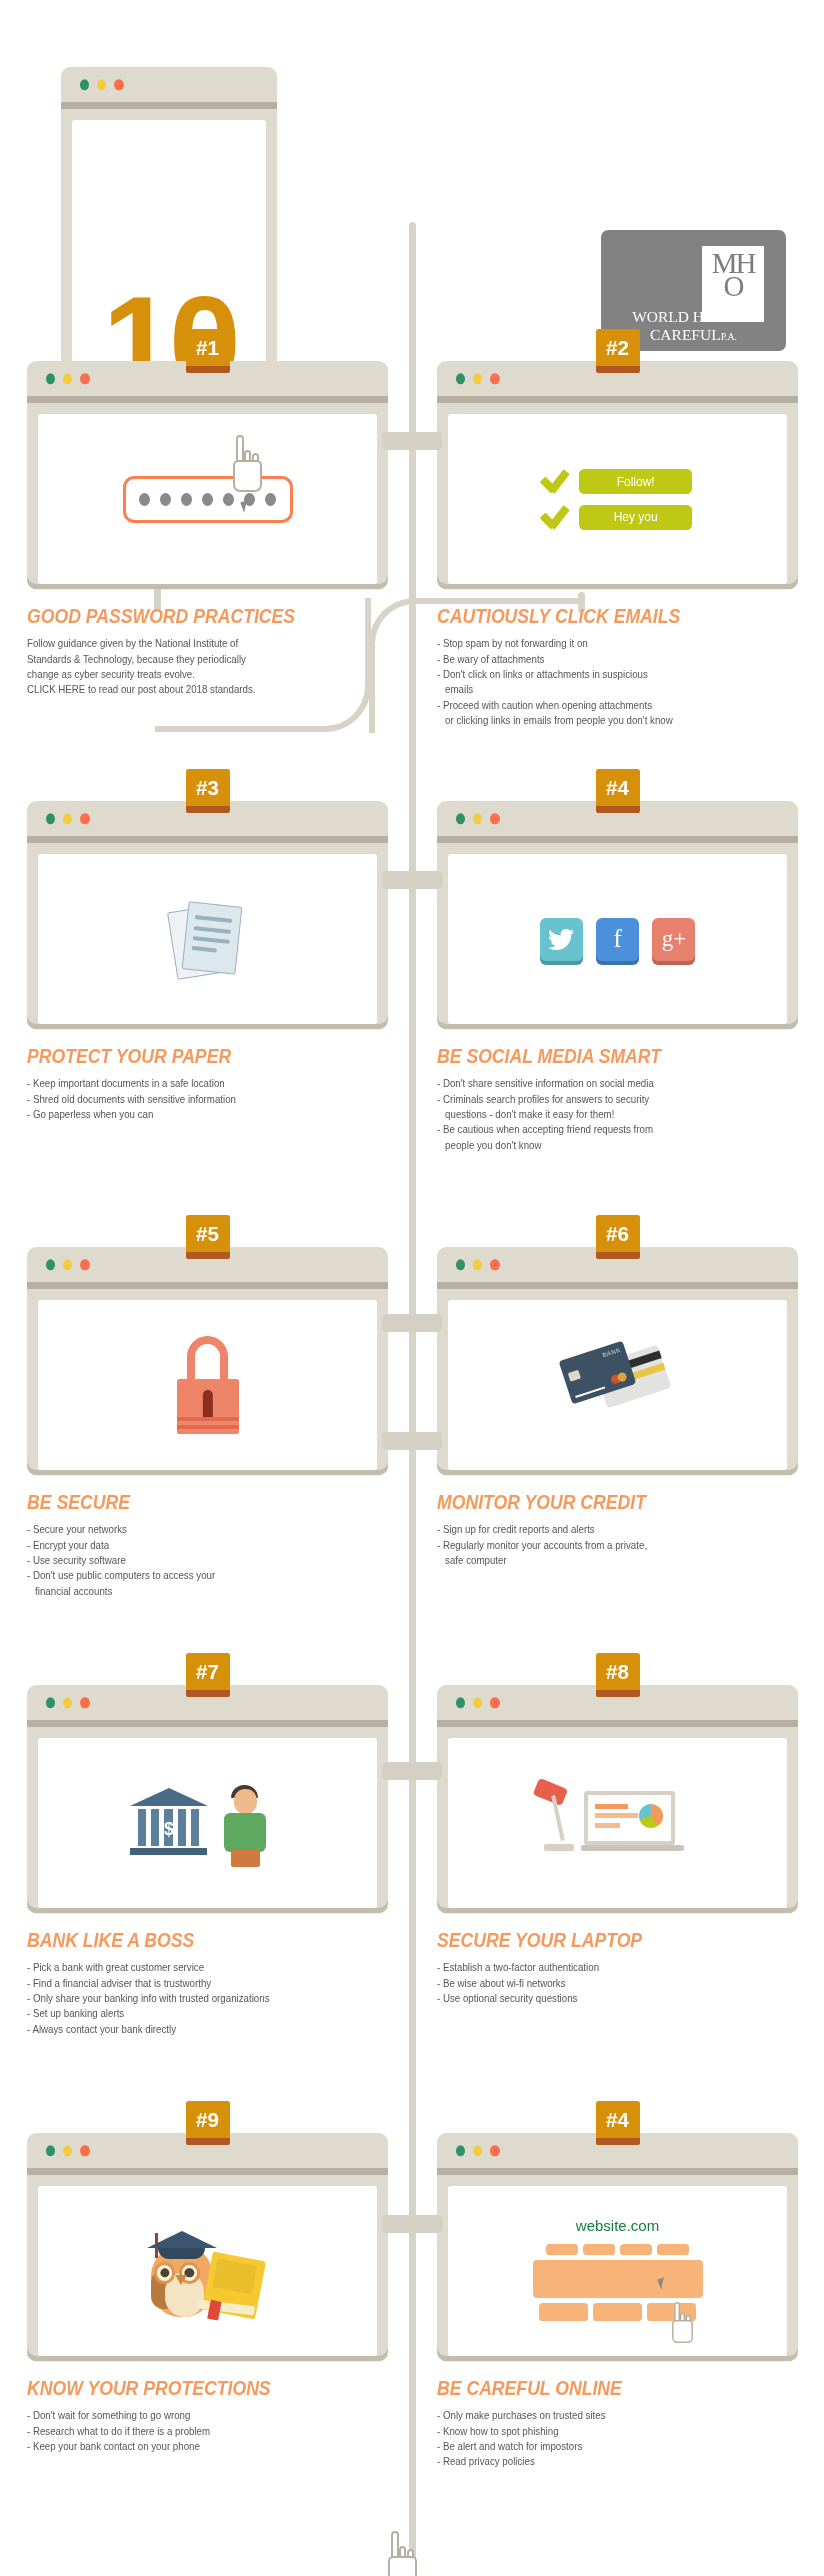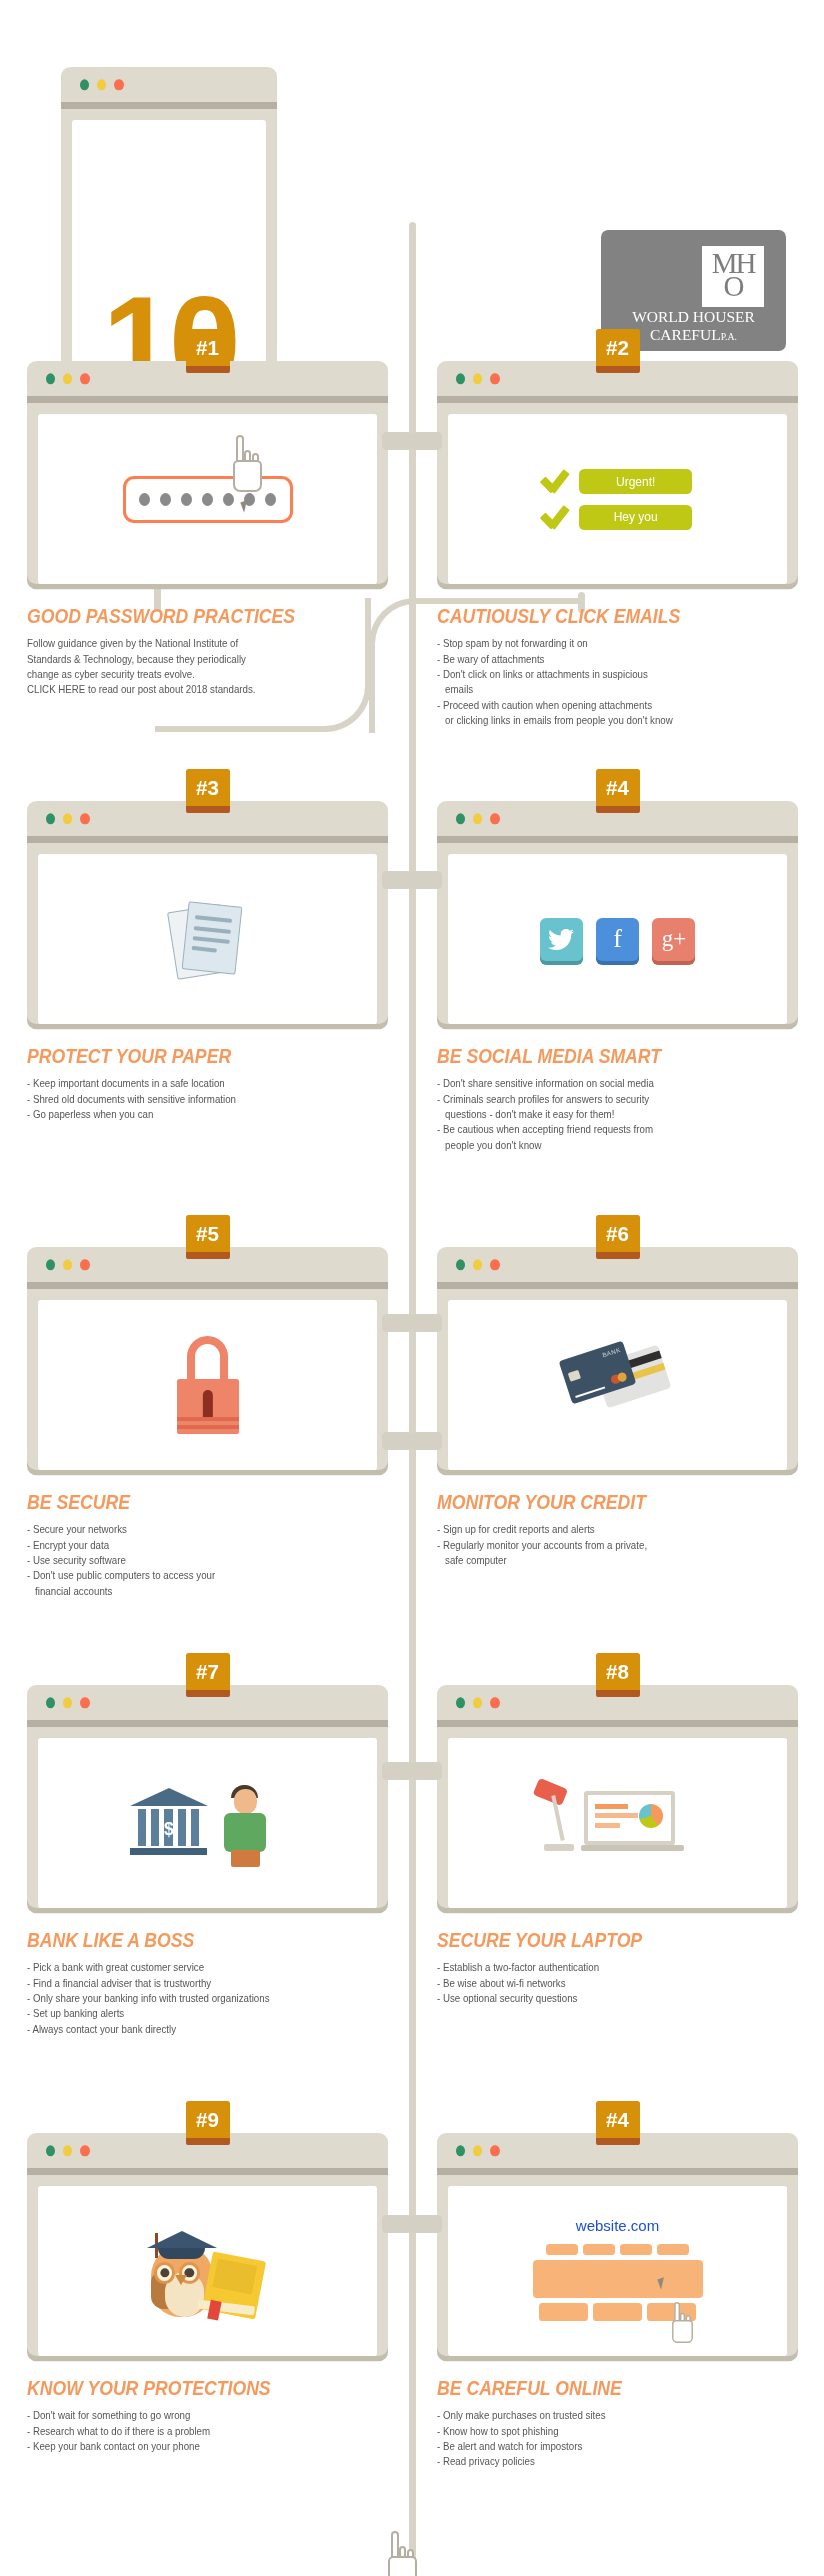--- a/index.html
+++ b/index.html
@@ -71,21 +71,21 @@
   }
 
   .logo-card {
     position: absolute; left: 601px; top: 230px;
     width: 185px; height: 121px;
     background: #828282; border-radius: 7.2px;
     overflow: hidden;
   }
   .logo-mark {
     position: absolute; left: 101px; top: 15.5px;
-    width: 62px; height: 61px; background: #ffffff;
+    width: 62px; height: 76px; background: #ffffff;
     color: #7d7d7d; font-family: "Liberation Serif", serif;
     font-size: 29px; text-align: center; line-height: 1;
   }
   .logo-mark .l1 { display:block; margin-top: 3.1px; letter-spacing: -2.1px; }
   .logo-mark .l2 { display:block; margin-top: -5.2px; letter-spacing: -2.1px; }
   .logo-word {
     position: absolute; left: 0; top: 78px; width: 100%;
     text-align: center; color: #ffffff;
     font-family: "Liberation Serif", serif; font-size: 15.5px;
     letter-spacing: 0px; white-space: nowrap;
@@ -240,21 +240,21 @@
   .cap{position:absolute;left:6.2px;top:11.3px;width:0;height:0;border-left:35px solid transparent;border-right:35px solid transparent;border-bottom:17.5px solid #3b5570;}
   .cap2{position:absolute;left:17.5px;top:28px;width:47px;height:11.3px;background:#31485f;border-radius:0 0 20.6px 20.6px;}
   .tassel{position:absolute;left:14.4px;top:13.4px;width:3.1px;height:25px;background:#8a4a2a;}
   .book{position:absolute;left:66px;top:36px;width:54px;height:59px;background:#f6c933;border-radius:2.6px;transform:rotate(11deg);}
   .book .inner{position:absolute;left:6.2px;top:6.2px;width:40px;height:29px;background:#e9bd2c;border-radius:1.5px;}
   .book .pg{position:absolute;left:-5.2px;bottom:2.1px;width:57px;height:9.3px;background:#f7ecc9;border-radius:1.5px;transform:rotate(-4deg);}
   .book .mark{position:absolute;left:7.2px;bottom:-8.2px;width:11.3px;height:19.6px;background:#e2483a;}
 
   
   .site { width: 170px; }
-  .site .url { color:#1d4ed8; font-size: 15px; text-align:center; margin-bottom: 10px;
+  .site .url { color:#15803d; font-size: 15px; text-align:center; margin-bottom: 10px;
                font-family:"Liberation Sans Narrow","Liberation Sans",sans-serif;}
   .site .row { display:flex; gap:5.2px; justify-content:center; margin-bottom:5.2px;}
   .site .blk { background:#f8b478; border-radius:3.6px; height:11.3px; }
   .site .big { background:#f8b478; border-radius:4.1px; height:38px; width:100%; margin-bottom:5.2px;}
 
   
   .hand {
     position:absolute; width: 29px; height: 57px; z-index: 5;
   }
   .hand .palm { position:absolute; left:0; bottom:0; width:29px;height:32px;background:#fff;border:2.1px solid #b4afa2;border-radius:5.2px 5.2px 7.2px 7.2px;}
@@ -368,21 +368,21 @@
           <div class="dots">
         <span class="dot g"></span>
         <span class="dot y"></span>
         <span class="dot r"></span>
           </div>
         </div>
       <div class="win-strip"></div>
       <div class="win-screen illus" style="flex-direction:column;">
         <div class="emailrow">
           <span class="check"></span>
-          <div class="gbtn">Urgent!</div>
+          <div class="gbtn">Follow!</div>
         </div>
         <div class="emailrow">
           <span class="check"></span>
           <div class="gbtn">Hey you</div>
         </div>
       </div>
     </div>
   </div>
   <div class="tip-head">CAUTIOUSLY CLICK EMAILS</div>
   <div class="tip-body">

